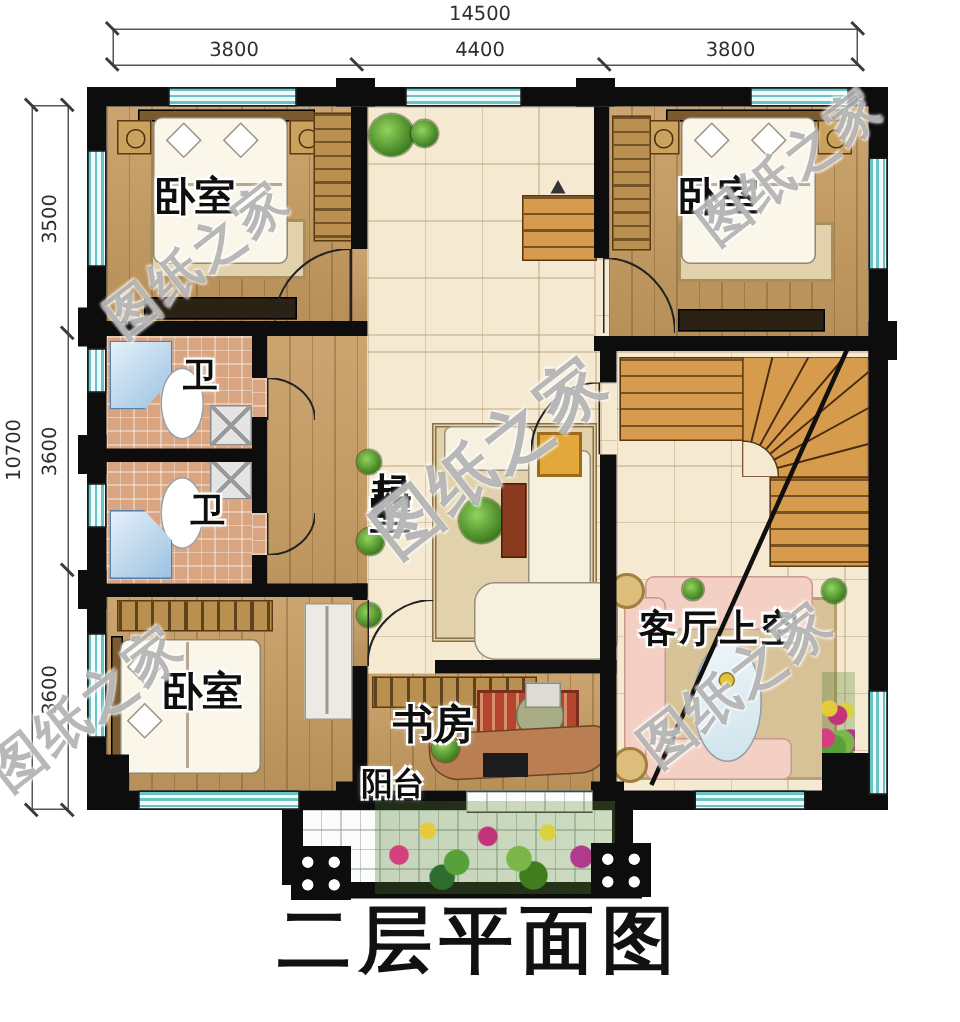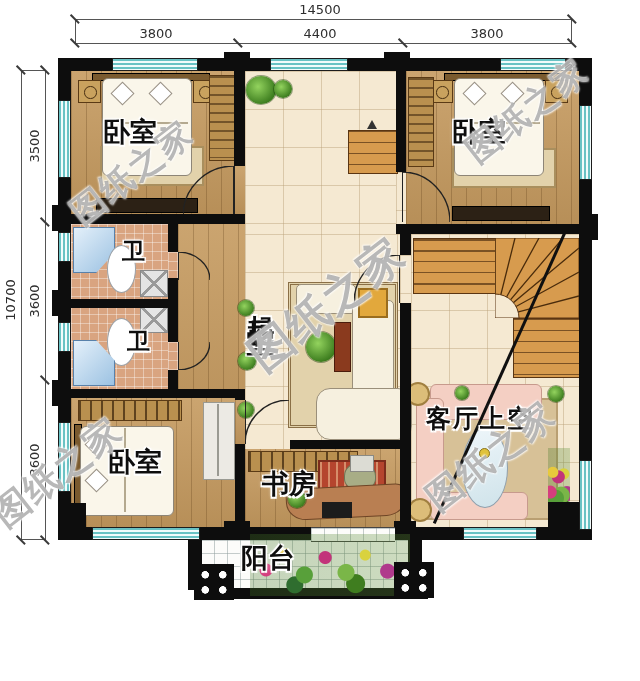--- a/index.html
+++ b/index.html
@@ -306,22 +306,23 @@
   </svg>
 
   <div class="rlabel" style="left:103px;top:118px;font-size:27px;">卧室</div>
   <div class="rlabel" style="left:452px;top:118px;font-size:27px;">卧室</div>
   <div class="rlabel" style="left:122px;top:240px;font-size:23px;">卫</div>
   <div class="rlabel" style="left:127px;top:330px;font-size:23px;">卫</div>
   <div class="rlabel vlabel" style="left:246px;top:292px;font-size:28px;height:130px;">起居室</div>
   <div class="rlabel" style="left:426px;top:406px;font-size:25px;letter-spacing:2px;">客厅上空</div>
   <div class="rlabel" style="left:108px;top:448px;font-size:27px;">卧室</div>
   <div class="rlabel" style="left:262px;top:470px;font-size:27px;">书房</div>
-  <div class="rlabel" style="left:241px;top:544px;font-size:27px;">阳台</div>
+  <div class="rlabel" style="left:241px;top:512px;font-size:21px;">阳台</div>
 
   <div class="wm" style="left:60px;top:150px;font-size:34px;">图纸之家</div>
   <div class="wm" style="left:455px;top:88px;font-size:34px;">图纸之家</div>
   <div class="wm" style="left:235px;top:275px;font-size:44px;">图纸之家</div>
   <div class="wm" style="left:415px;top:432px;font-size:36px;">图纸之家</div>
   <div class="wm" style="left:-18px;top:448px;font-size:36px;">图纸之家</div>
 
+  <div class="main-title">二层平面图</div>
 
 </div>
 
 </body></html>

